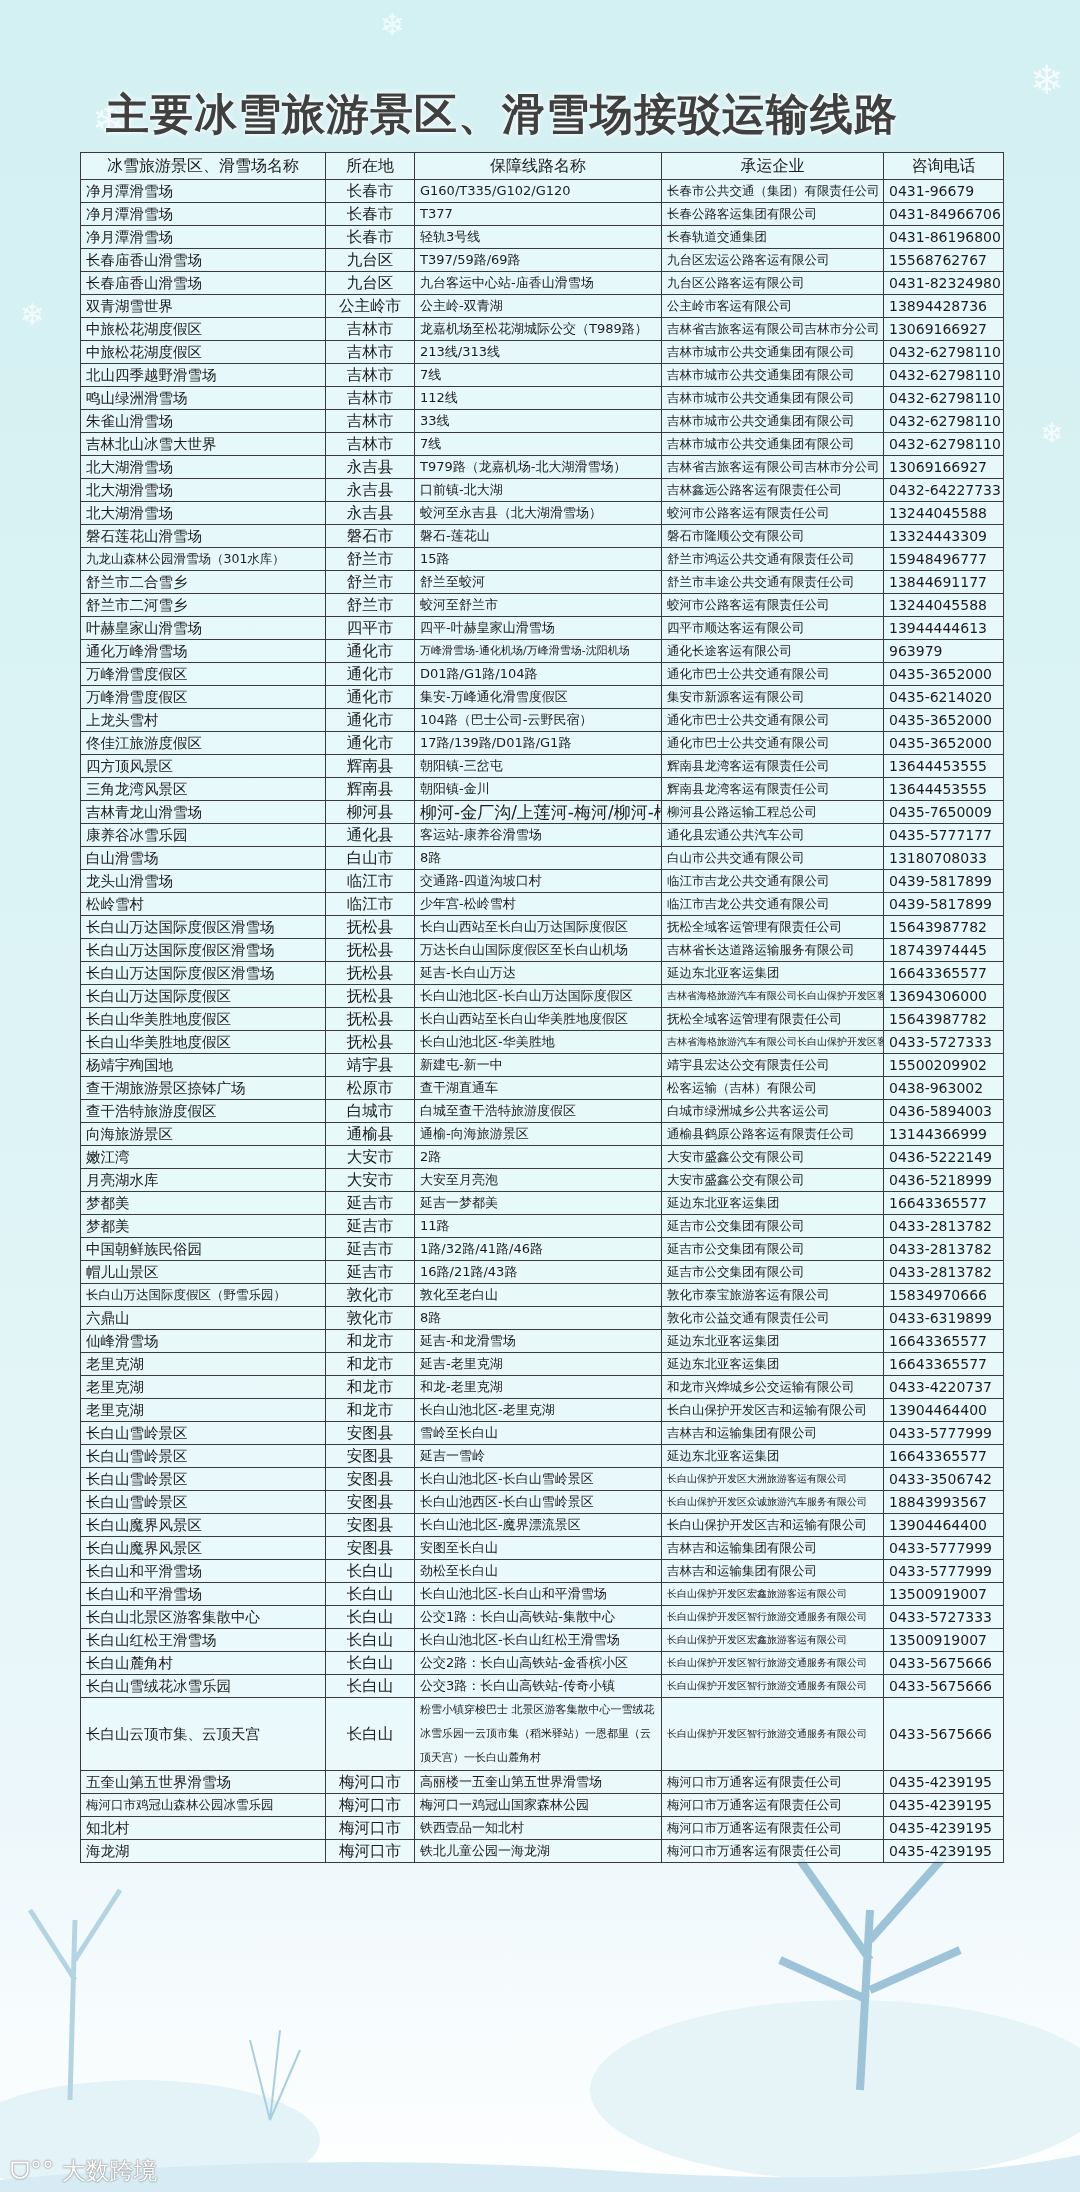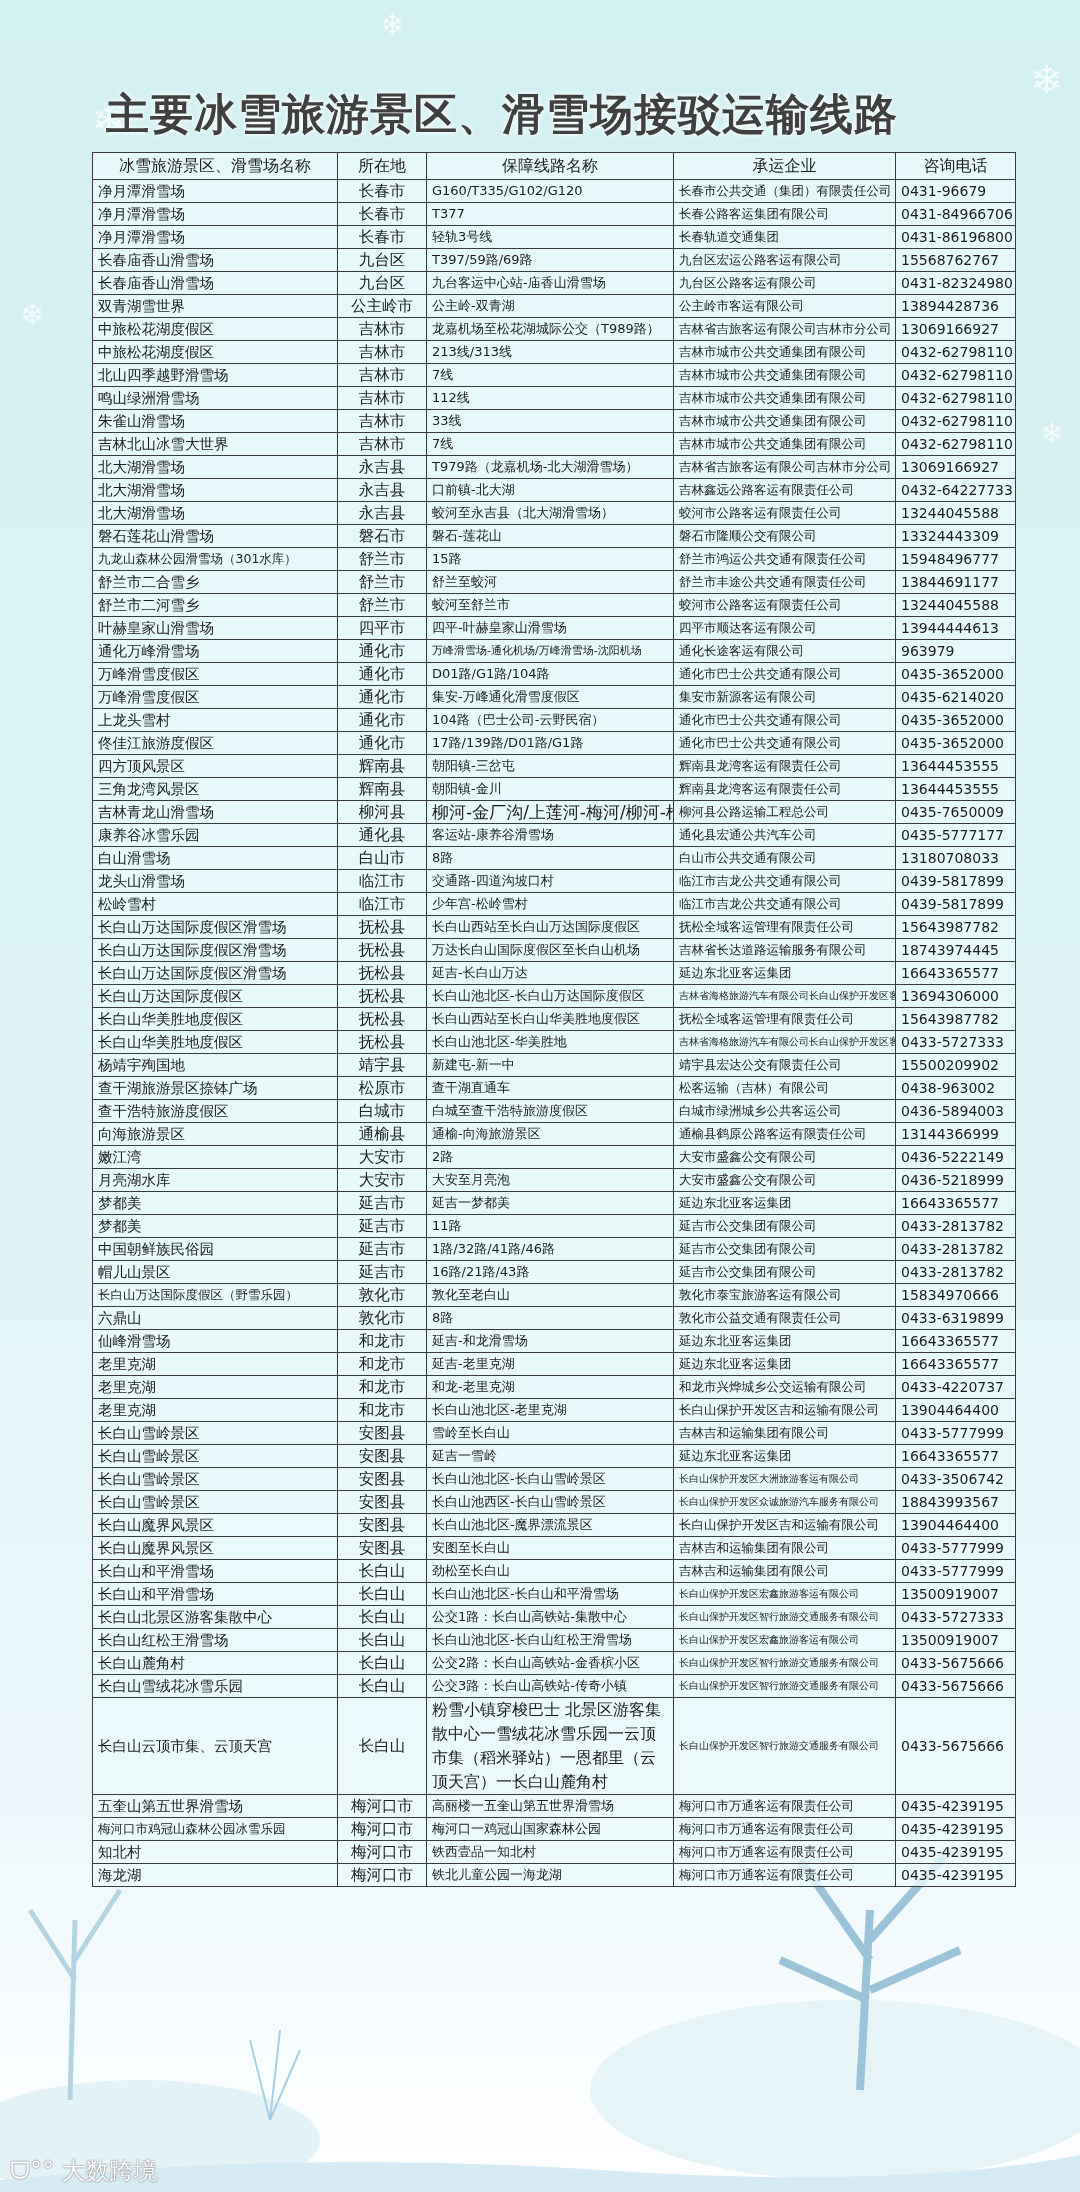--- a/index.html
+++ b/index.html
@@ -3,32 +3,32 @@
 <meta charset="utf-8">
 <style>
   html,body{margin:0;padding:0;}
   body{width:1080px;height:2192px;position:relative;overflow:hidden;
     background:linear-gradient(180deg,#d3f0f2 0%,#dff4f6 55%,#eaf6fa 80%,#ffffff 100%);
     font-family:"DejaVu Sans","Liberation Sans",sans-serif;}
   .flake{position:absolute;color:#ffffff;opacity:.75;font-size:40px;line-height:1;}
   .title{position:absolute;top:86px;left:0;width:1004px;text-align:center;
     font-size:43px;font-weight:bold;color:#404040;letter-spacing:1px;
     text-shadow:0 0 3px #ffffff,0 0 6px #ffffff;}
-  table{position:absolute;left:92px;top:152px;width:923px;border-collapse:collapse;
+  table{position:absolute;left:80px;top:152px;width:923px;border-collapse:collapse;
     table-layout:fixed;background:rgba(235,250,251,0.78);}
   col.c1{width:245px;} col.c2{width:89px;} col.c3{width:247px;} col.c4{width:222px;} col.c5{width:120px;}
   th,td{border:1.5px solid #3a3a3a;padding:0 5px;height:22px;font-size:14.5px;color:#1c1c1c;
     white-space:nowrap;overflow:hidden;line-height:22px;}
   th{font-family:"DejaVu Serif","Liberation Serif",serif;font-size:16px;height:26px;font-weight:normal;text-align:center;}
   td.loc{text-align:center;font-size:15.5px;}
   td.route{font-size:13px;}
   td.co{font-size:12.5px;}
   td.tel{font-size:14px;}
   td.small{font-size:10px;}
-  td.multi{white-space:normal;line-height:24px;font-size:16px;height:72px;}
+  td.multi{white-space:normal;line-height:24px;font-size:11px;height:72px;}
   .tree{position:absolute;}
   .watermark{position:absolute;left:10px;top:2155px;font-size:24px;color:#ffffff;
     text-shadow:0 0 2px #888,0 0 1px #666;font-weight:normal;}
 </style>
 </head>
 <body>
 
 <div class="flake" style="left:92px;top:100px;">❄</div>
 <div class="flake" style="left:1030px;top:60px;">❄</div>
 <div class="flake" style="left:380px;top:10px;font-size:30px;">❄</div>

